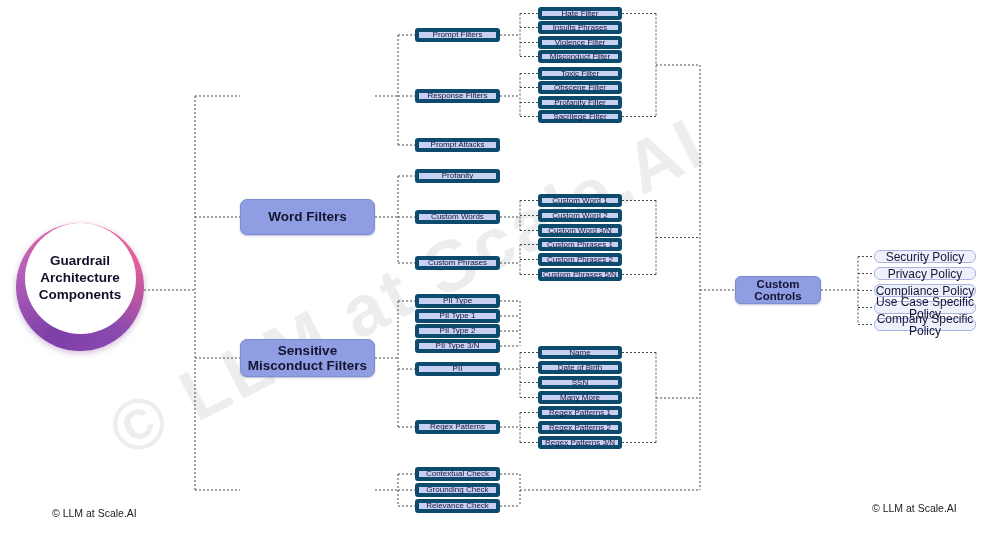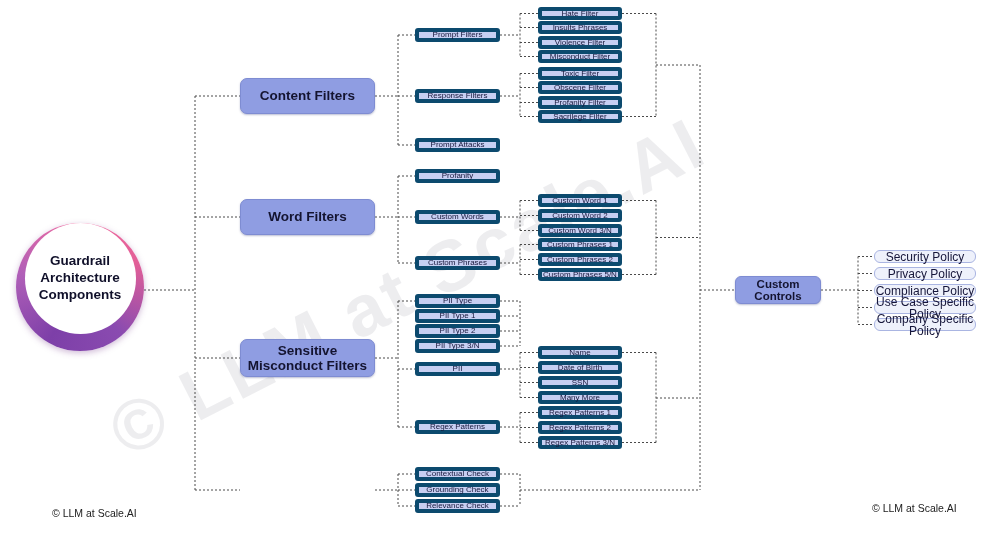--- a/index.html
+++ b/index.html
@@ -60,21 +60,20 @@
     <path d="M375 490 H398 M398 474 V506 M398 474 H415 M398 490 H415 M398 506 H415
              M500 474 H520 M520 474 V506 M500 506 H520 M520 490 H700"></path>
     <path d="M700 65 V490 M700 290 H735
              M821 290 H858 M858 256.5 V324.5 M858 256.5 H874 M858 273.5 H874 M858 290.5 H874 M858 307.5 H874 M858 324.5 H874"></path>
   </svg>
 
   <div class="root-ring">
     <div class="root-inner">Guardrail Architecture Components</div>
   </div>
 
-  <div class="node branch" style="left:240px;top:78px">Content Filters</div>
   <div class="node branch" style="left:240px;top:199px">Word Filters</div>
   <div class="node branch" style="left:240px;top:339px;height:38px">Sensitive Misconduct Filters</div>
 
   <div class="node sub" style="left:415px;top:28px">Prompt Filters</div>
   <div class="node sub" style="left:415px;top:89px">Response Filters</div>
   <div class="node sub" style="left:415px;top:138px">Prompt Attacks</div>
 
   <div class="node leaf" style="left:538px;top:7px">Hate Filter</div>
   <div class="node leaf" style="left:538px;top:21px">Insults Phrases</div>
   <div class="node leaf" style="left:538px;top:36px">Violence Filter</div>

